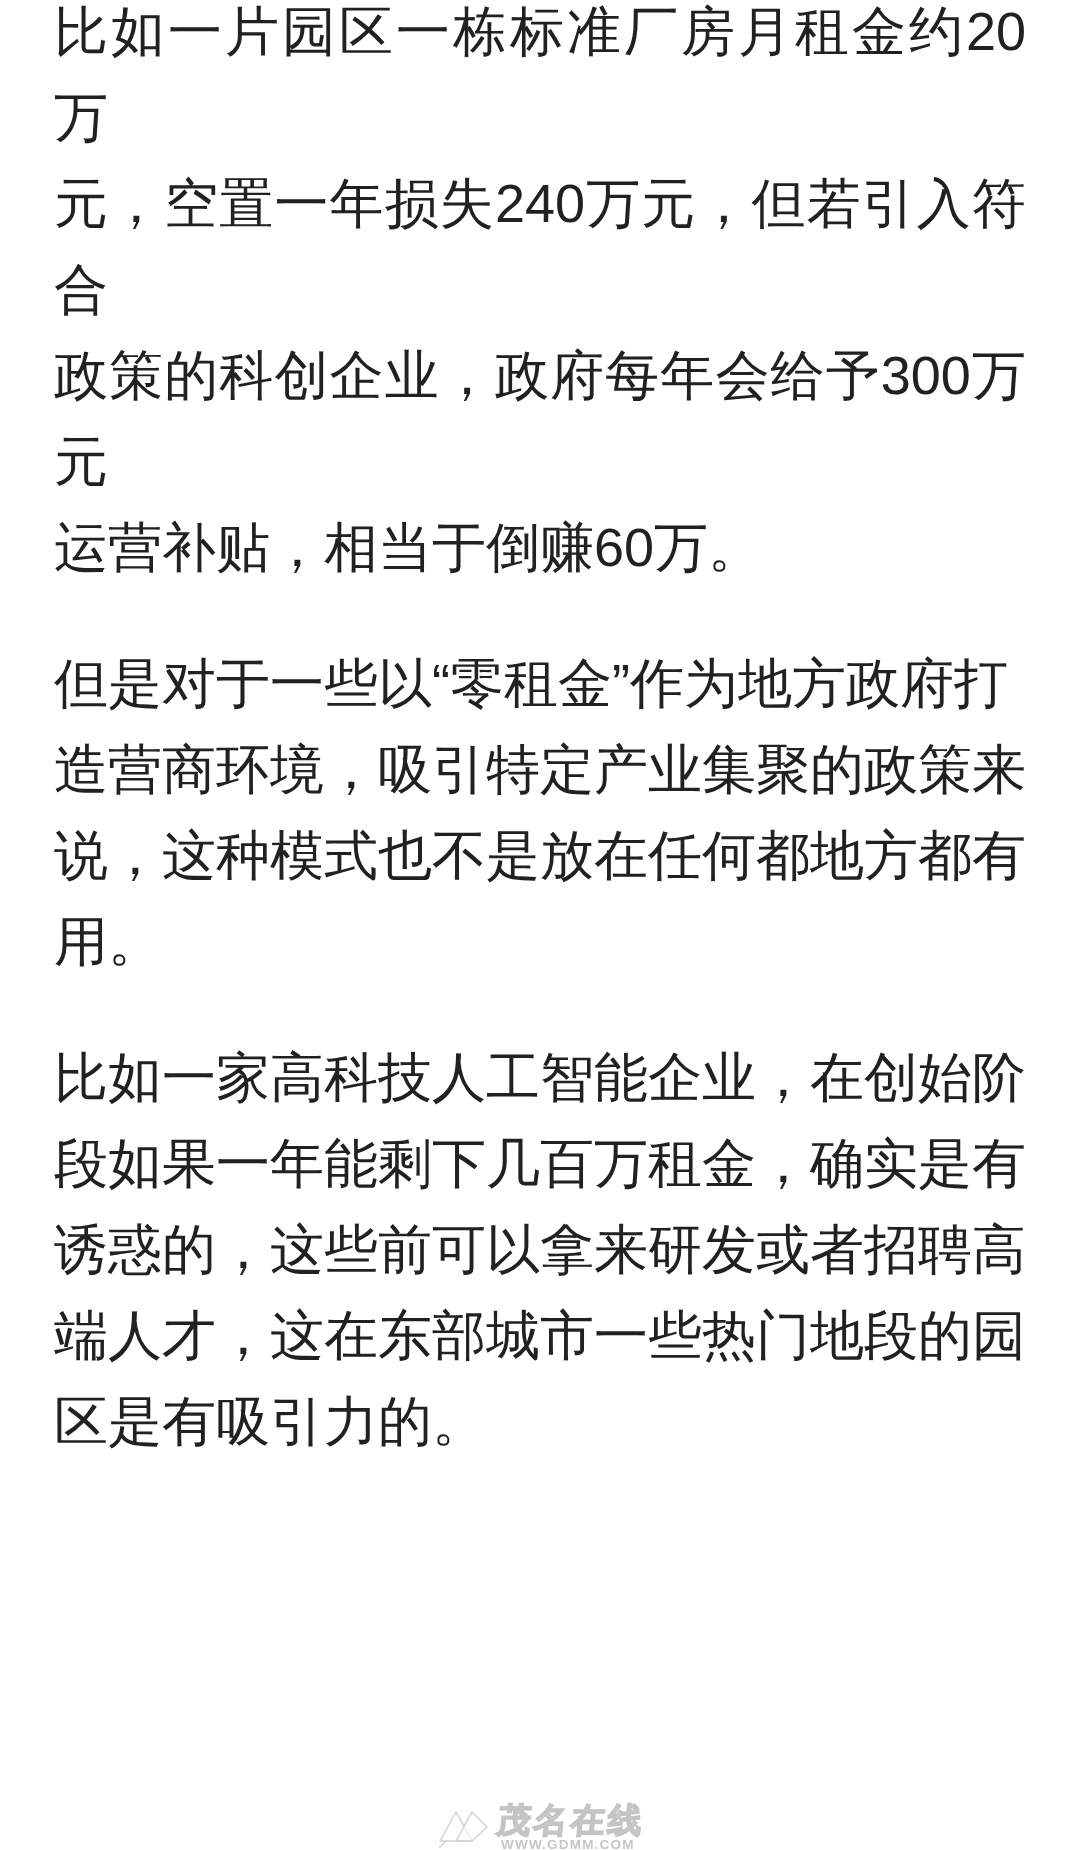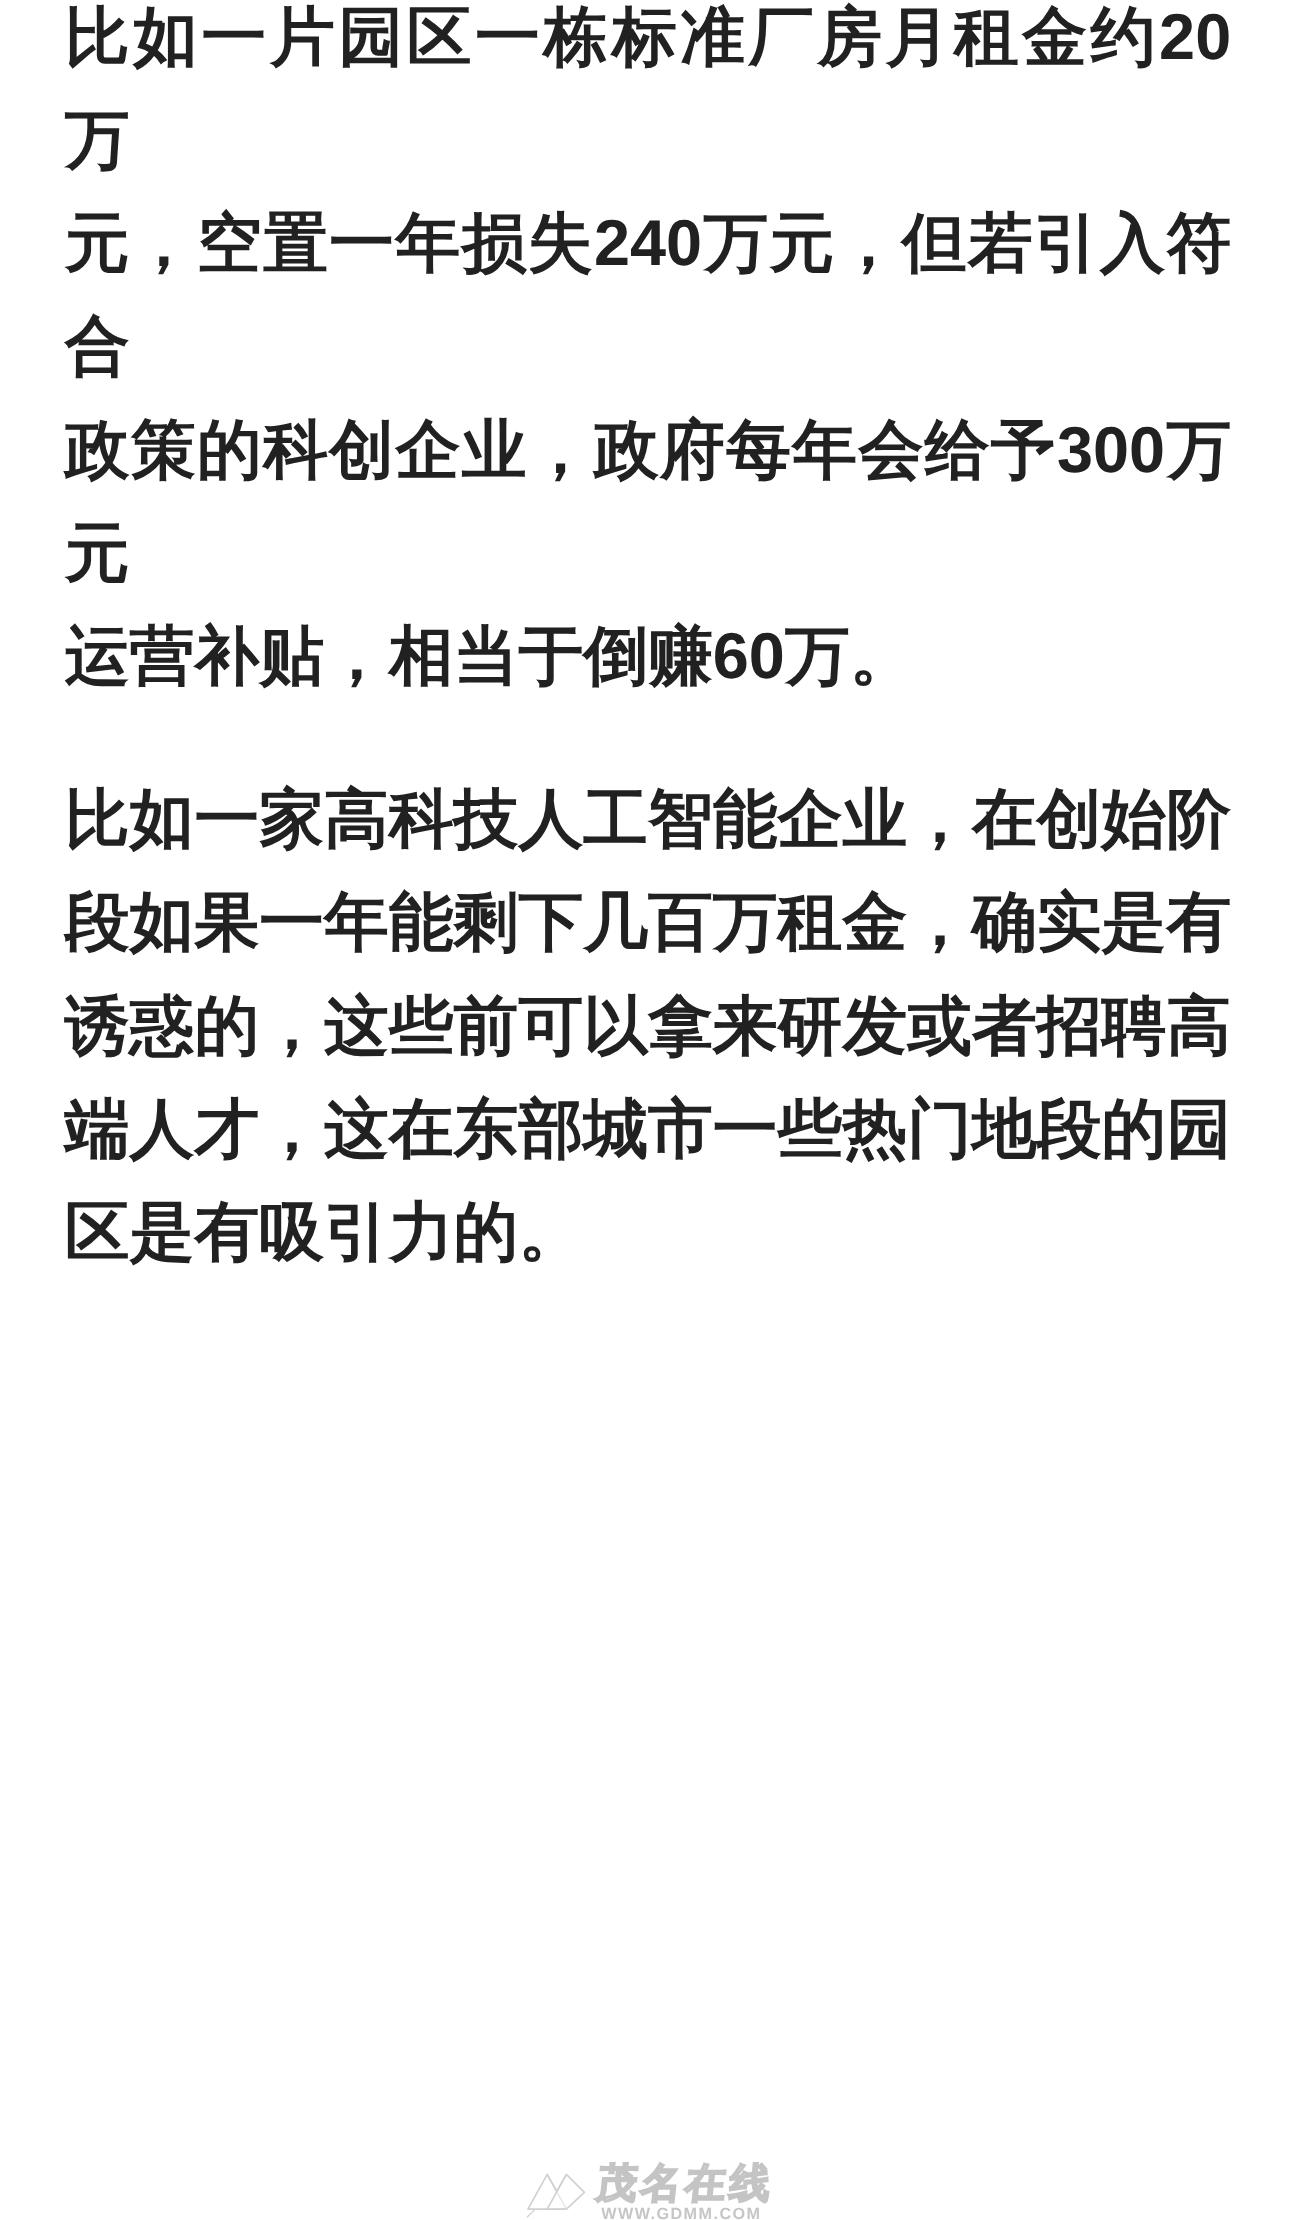--- a/index.html
+++ b/index.html
@@ -10,21 +10,21 @@
     overflow: hidden;
     background: #ffffff;
     font-family: "Liberation Sans", sans-serif;
   }
   .article {
     position: absolute;
     left: 0; top: 0; right: 0; bottom: 0;
     padding: 0 54px;
     font-size: 54px;
     line-height: 86px;
-    font-weight: 700;
+    font-weight: 400;
     color: #212121;
     text-align: justify;
     white-space: pre-line;
     letter-spacing: 0;
   }
   .article p { margin: 0 0 50px 0; }
   .article p:first-child { margin-top: -12px; }
 
   .watermark {
     position: absolute;
@@ -61,21 +61,24 @@
   }
 </style>
 </head>
 <body>
 
 <div class="screen">
 
   <div class="article" id="article"><p>比如一片园区一栋标准厂房月租金约20万
 元，空置一年损失240万元，但若引入符合
 政策的科创企业，政府每年会给予300万元
-运营补贴，相当于倒赚60万。</p><p>比如一家高科技人工智能企业，在创始阶
+运营补贴，相当于倒赚60万。</p><p>但是对于一些以“零租金”作为地方政府打
+造营商环境，吸引特定产业集聚的政策来
+说，这种模式也不是放在任何都地方都有
+用。</p><p>比如一家高科技人工智能企业，在创始阶
 段如果一年能剩下几百万租金，确实是有
 诱惑的，这些前可以拿来研发或者招聘高
 端人才，这在东部城市一些热门地段的园
 区是有吸引力的。</p></div>
 
   <div class="watermark">
     <span class="wm-logo">
       <svg width="52" height="46" viewBox="0 0 52 46">
         <g fill="rgba(255,255,255,0.5)" stroke="#c9c9c9" stroke-width="1.4" stroke-linejoin="round">
           <path d="M3,38 L19,9 L35,38 Z"></path>

